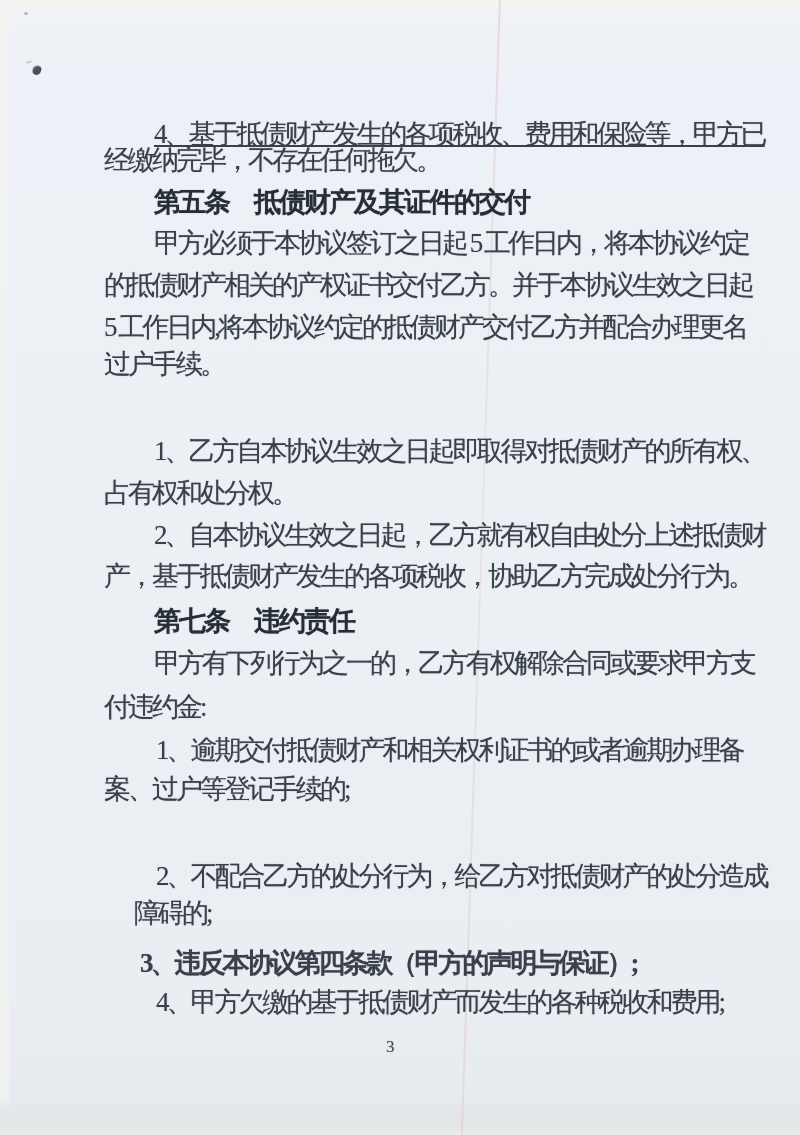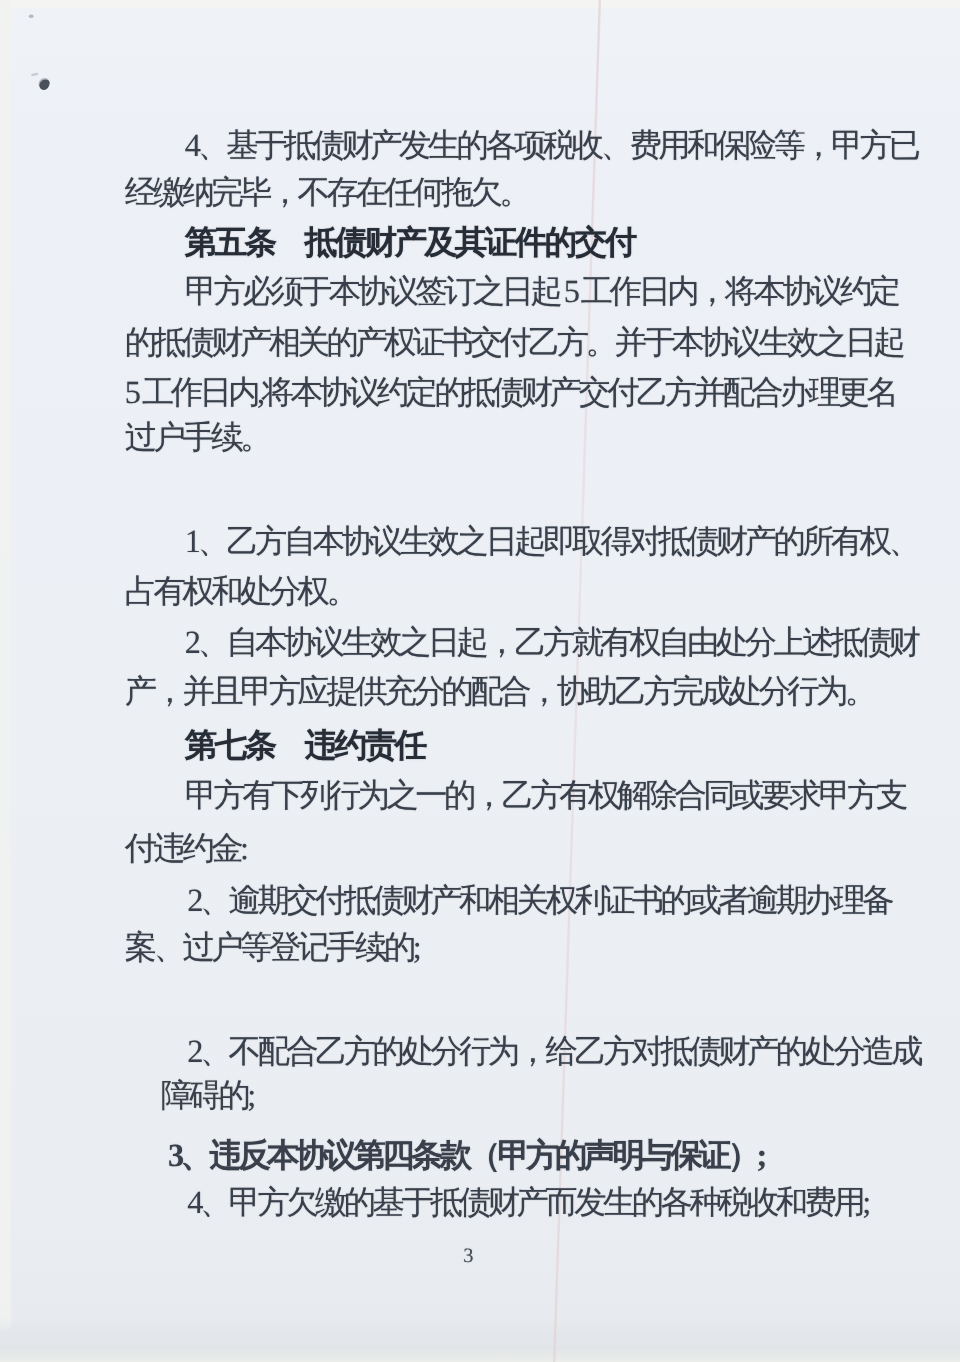--- a/index.html
+++ b/index.html
@@ -47,35 +47,35 @@
 
 <div class="paper">
   <div class="edge-top"></div>
   <div class="edge-left"></div>
   <div class="edge-bottom"></div>
   <div class="fold-line"></div>
   <div class="speck s1"></div>
   <div class="speck s2"></div>
   <div class="speck s3"></div>
 
-  <div class="line" style="top:108px;left:154px;">4、基于抵债财产发生的各项税收、费用和保险等，甲方已</div>
+  <div class="line" style="top:121px;left:154px;text-decoration:underline;">4、基于抵债财产发生的各项税收、费用和保险等，甲方已</div>
   <div class="line" style="top:147px;left:104px;">经缴纳完毕，不存在任何拖欠。</div>
   <div class="line heading" style="top:189px;left:154px;">第五条　抵债财产及其证件的交付</div>
   <div class="line" style="top:230px;left:154px;">甲方必须于本协议签订之日起 5 工作日内，将本协议约定</div>
   <div class="line" style="top:272px;left:104px;">的抵债财产相关的产权证书交付乙方。并于本协议生效之日起</div>
   <div class="line" style="top:314px;left:104px;">5 工作日内,将本协议约定的抵债财产交付乙方并配合办理更名</div>
   <div class="line" style="top:351px;left:104px;">过户手续。</div>
   <div class="line" style="top:438px;left:154px;text-align:right;">1、乙方自本协议生效之日起即取得对抵债财产的所有权、</div>
   <div class="line" style="top:480px;left:104px;">占有权和处分权。</div>
   <div class="line" style="top:522px;left:154px;">2、自本协议生效之日起，乙方就有权自由处分上述抵债财</div>
-  <div class="line" style="top:563px;left:104px;">产，并且甲方应提供充分的配合，协助乙方完成处分行为。</div>
+  <div class="line" style="top:563px;left:104px;">产，基于抵债财产发生的各项税收，协助乙方完成处分行为。</div>
   <div class="line" style="top:650px;left:154px;">甲方有下列行为之一的，乙方有权解除合同或要求甲方支</div>
   <div class="line heading" style="top:608px;left:154px;">第七条　违约责任</div>
   <div class="line" style="top:694px;left:104px;">付违约金:</div>
-  <div class="line" style="top:737px;left:156px;">2、逾期交付抵债财产和相关权利证书的或者逾期办理备</div>
+  <div class="line" style="top:737px;left:156px;">1、逾期交付抵债财产和相关权利证书的或者逾期办理备</div>
   <div class="line" style="top:776px;left:104px;">案、过户等登记手续的;</div>
   <div class="line" style="top:863px;left:156px;">2、不配合乙方的处分行为，给乙方对抵债财产的处分造成</div>
   <div class="line" style="top:900px;left:104px;margin-left:30px;">障碍的;</div>
   <div class="line" style="top:950px;left:140px;font-weight:bold;">3、违反本协议第四条款（甲方的声明与保证）;</div>
   <div class="line" style="top:989px;left:156px;">4、甲方欠缴的基于抵债财产而发生的各种税收和费用;</div>
 
   <div class="page-number">3</div>
 </div>
 
 </body></html>

